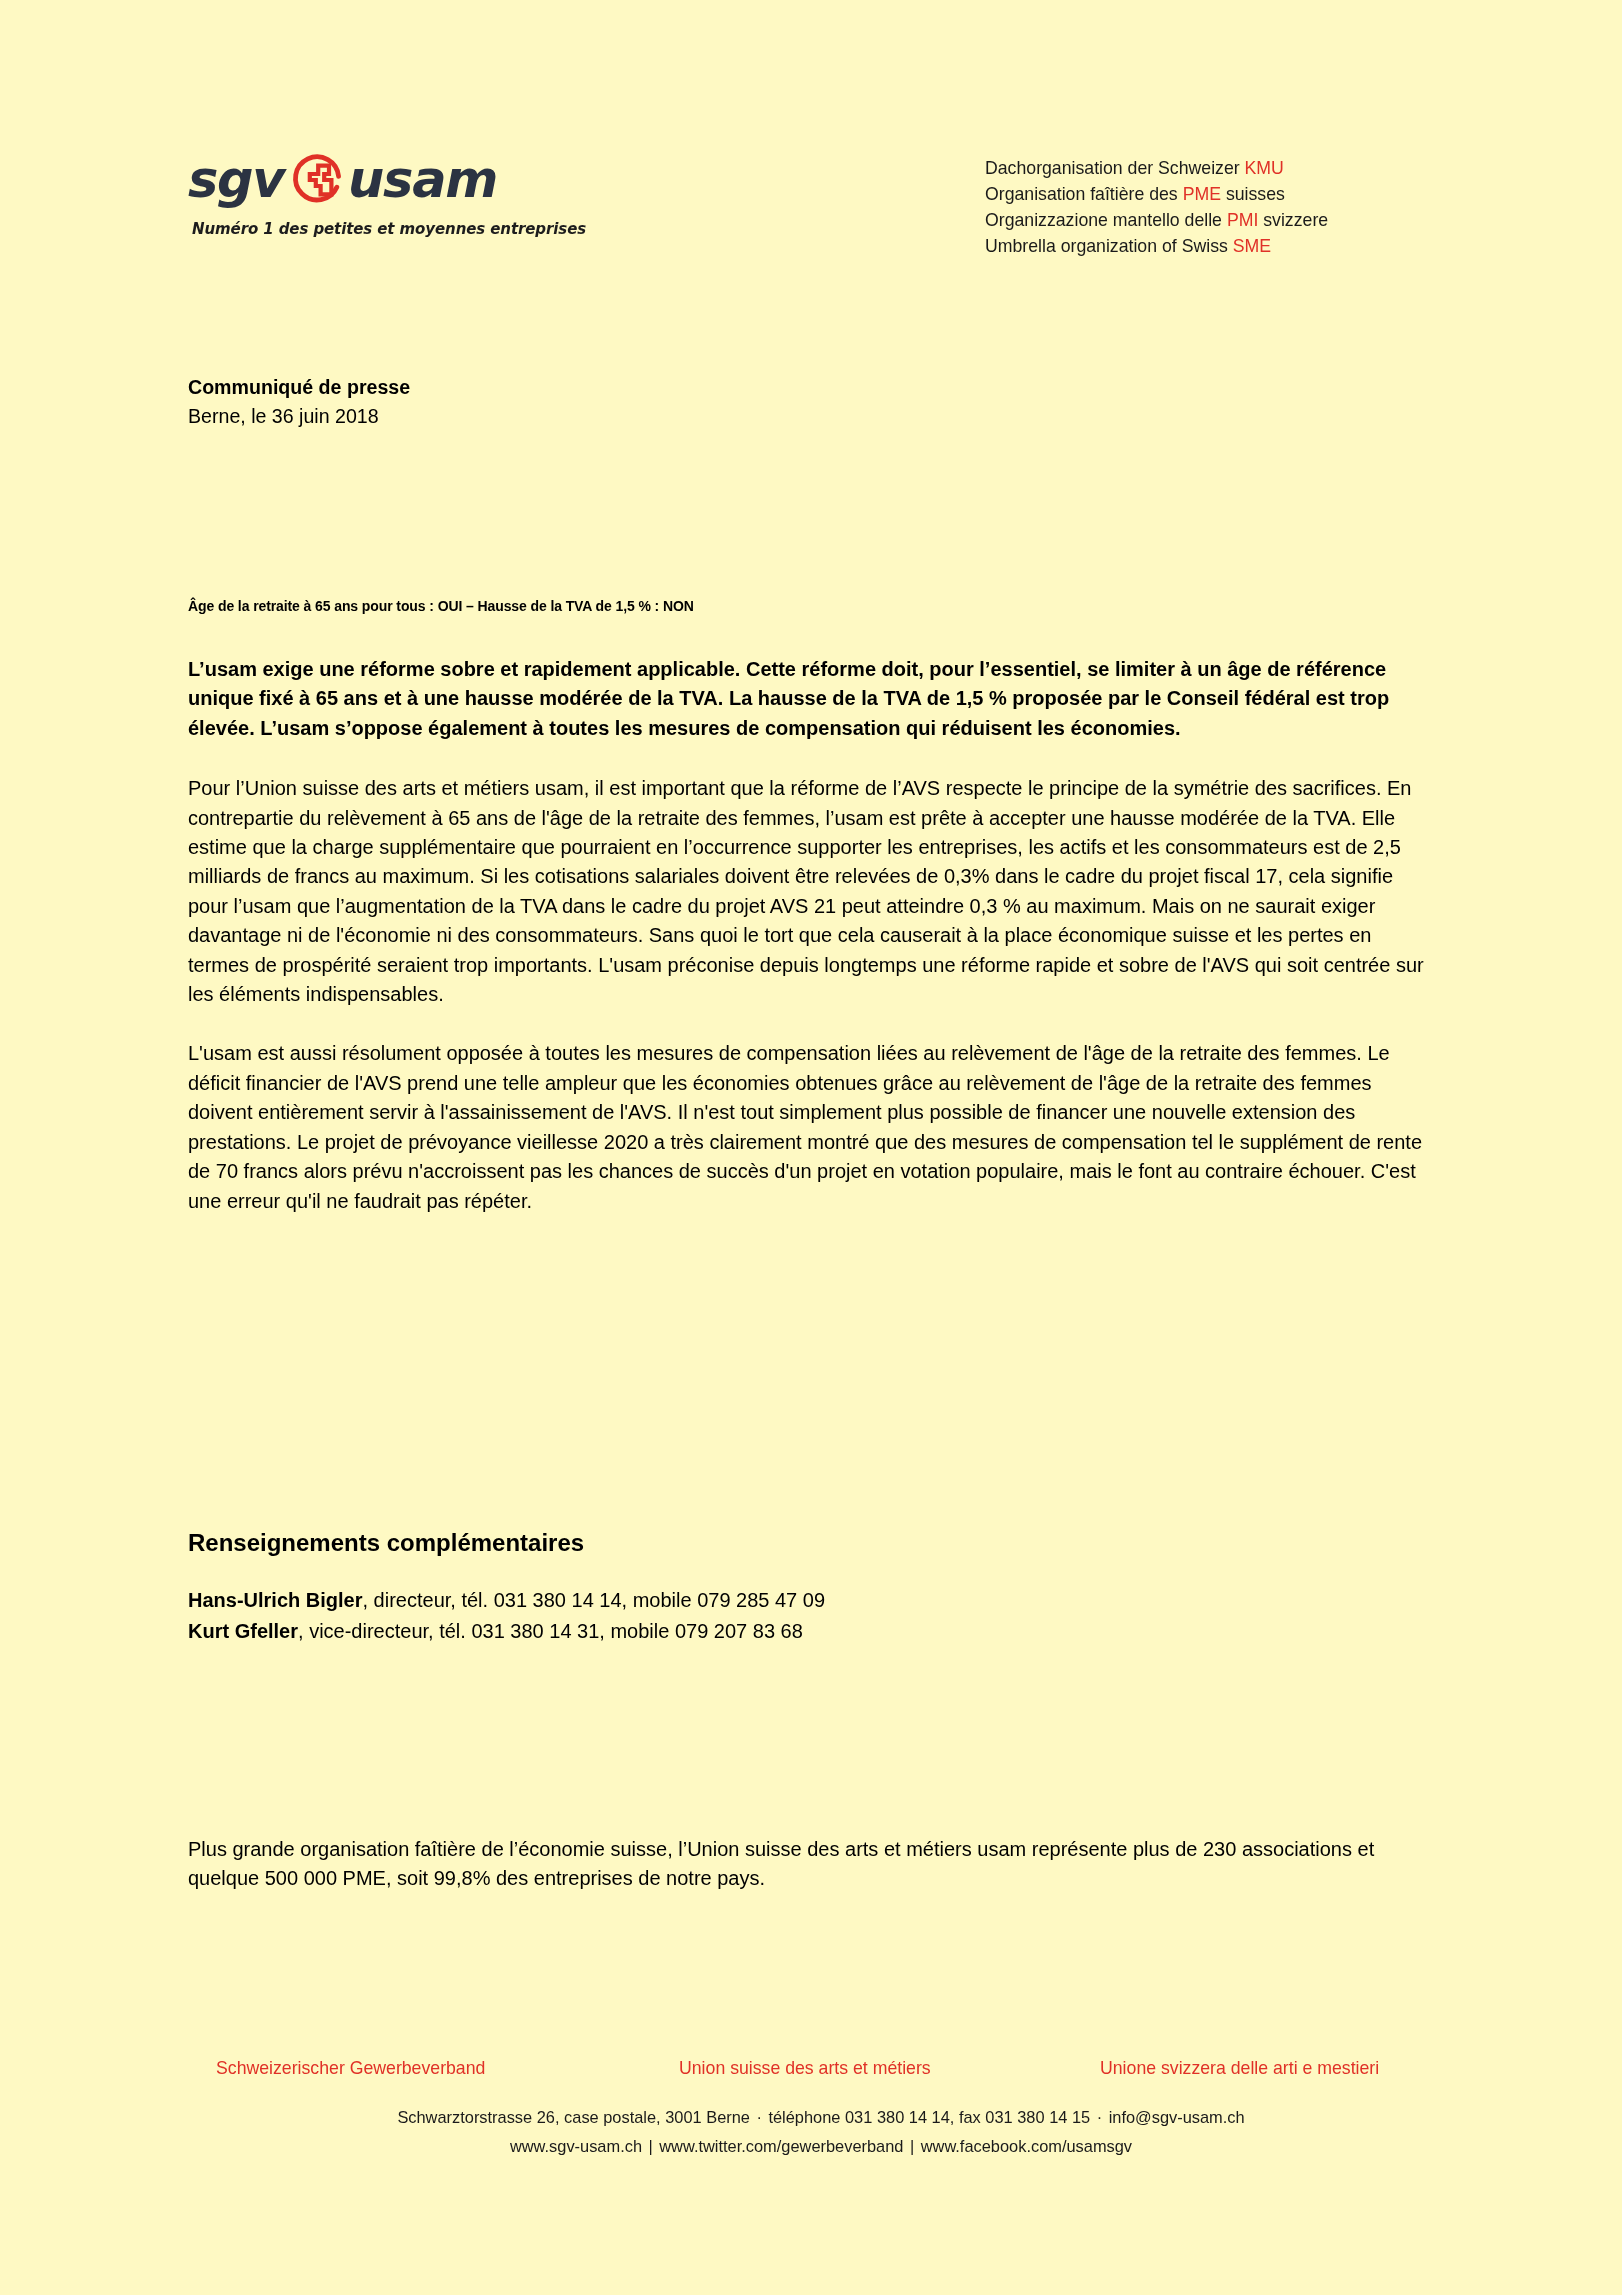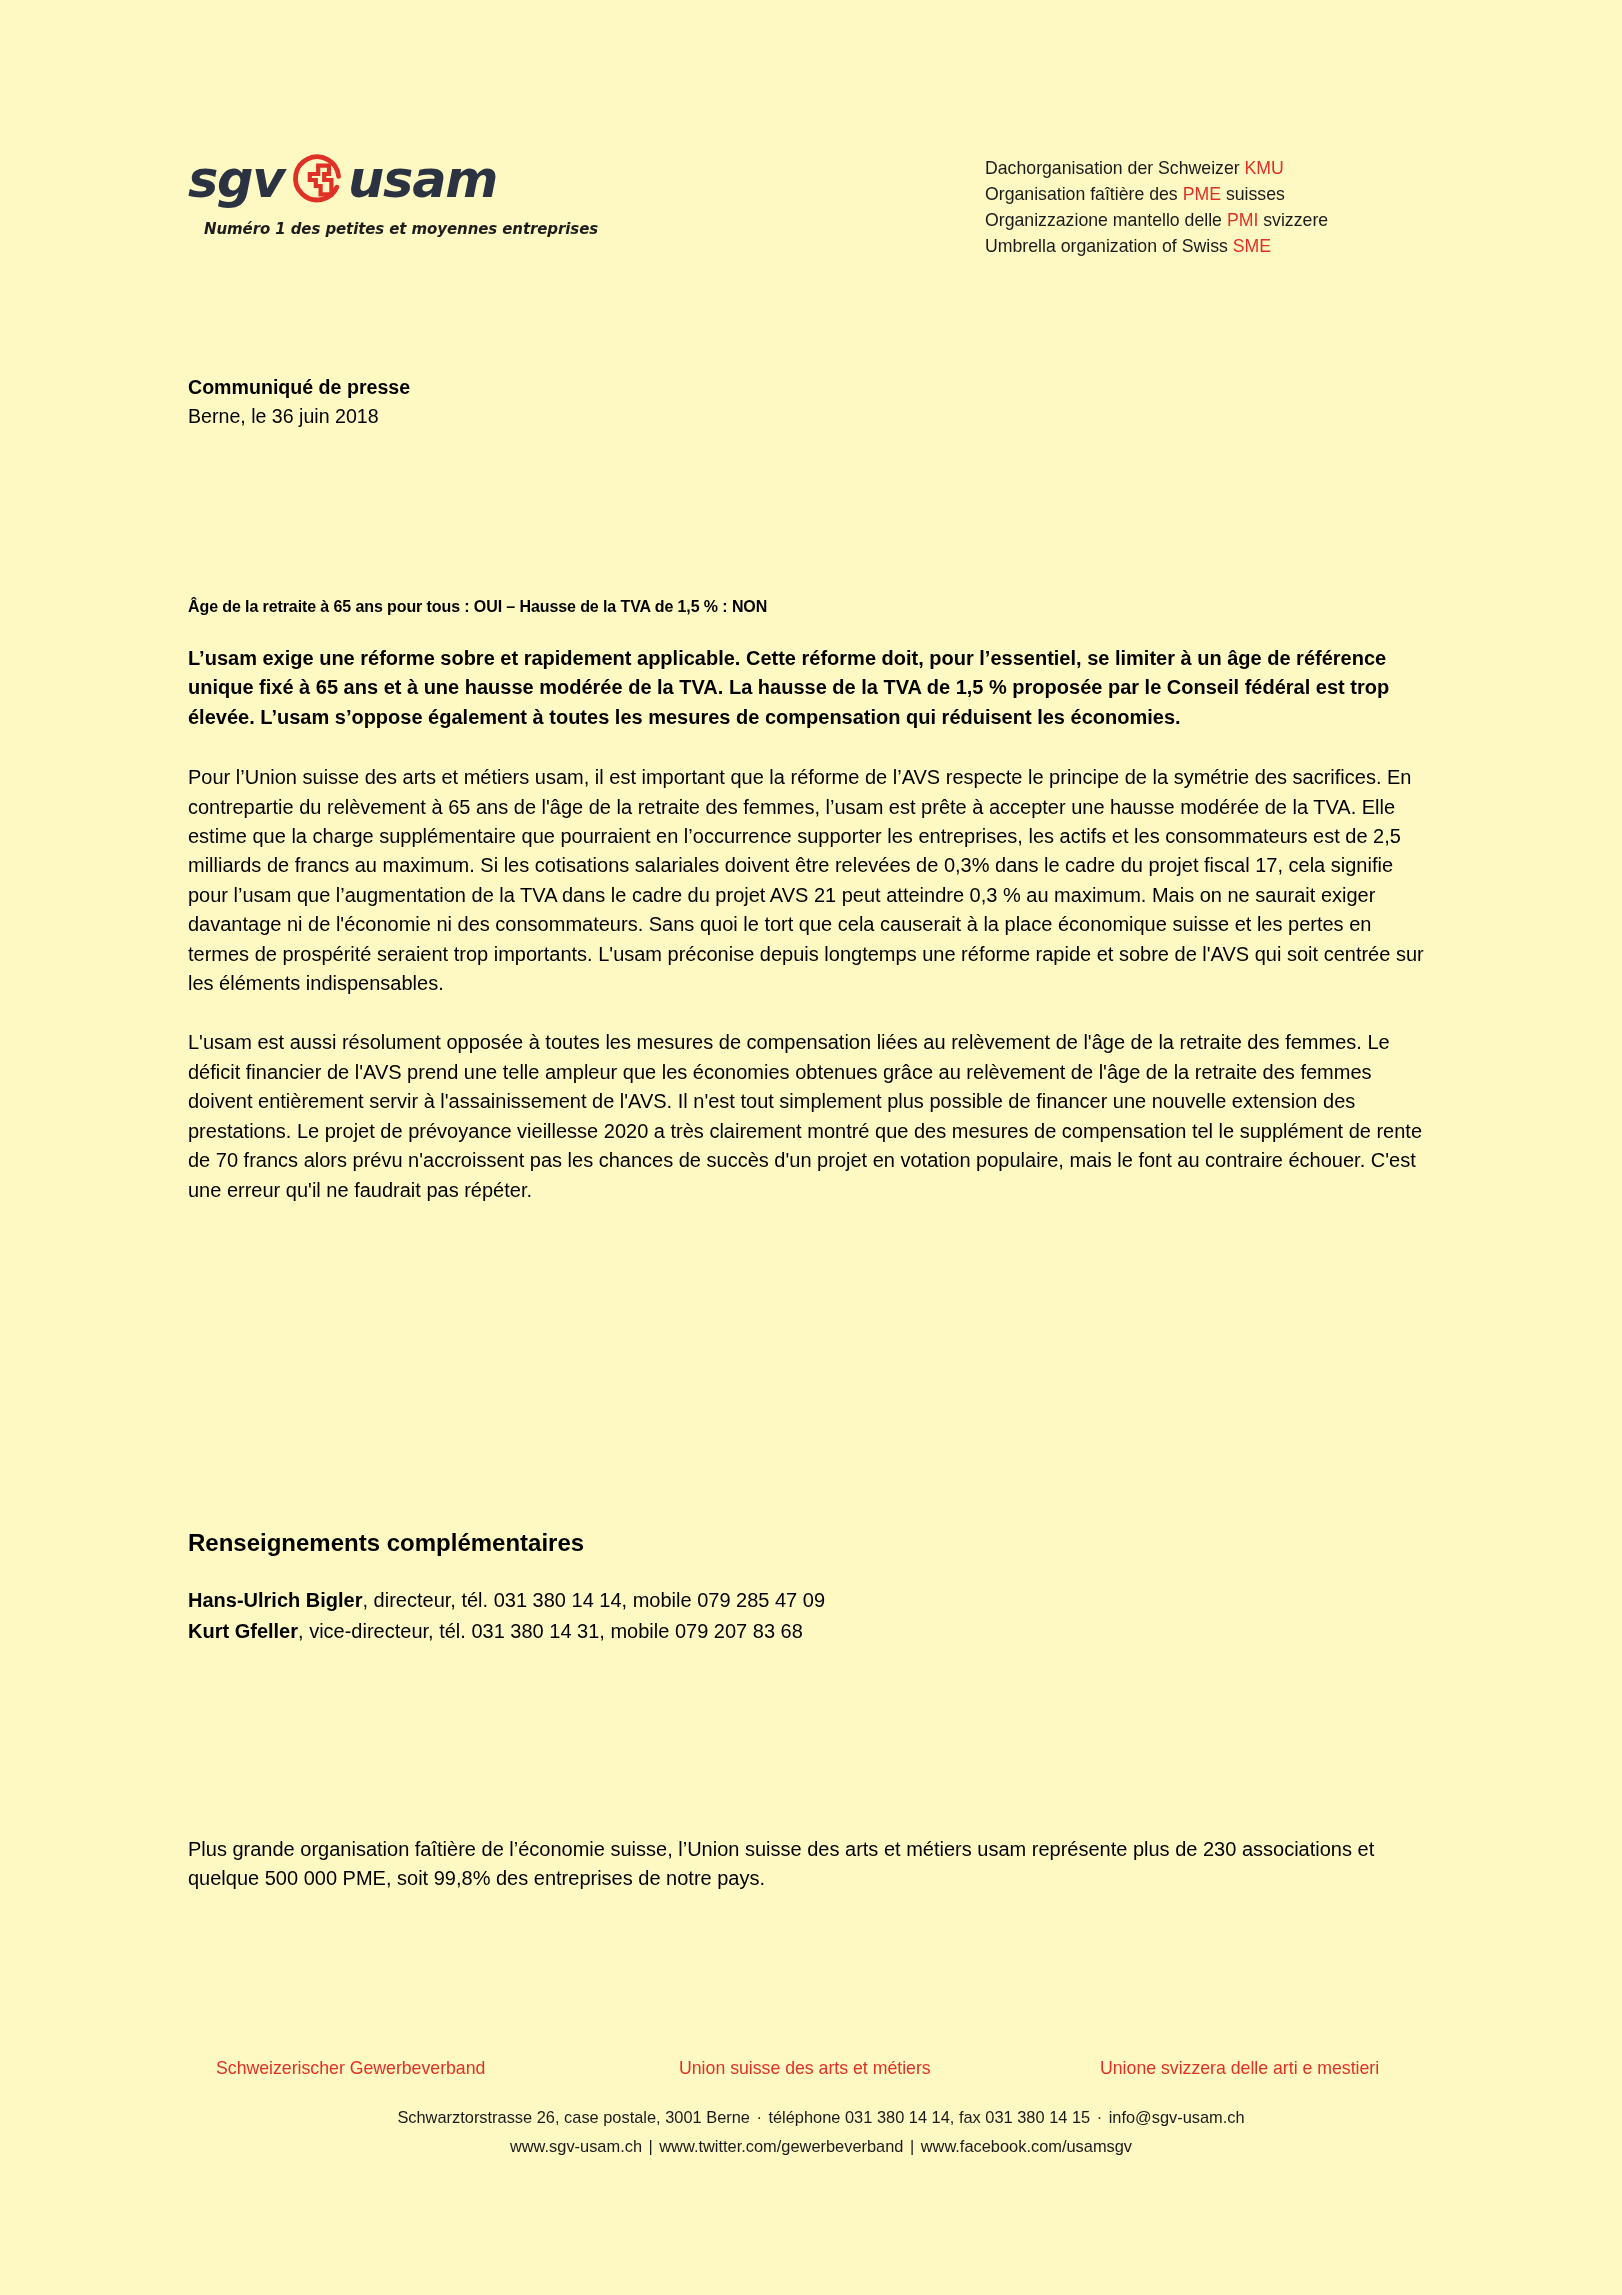--- a/index.html
+++ b/index.html
@@ -56,21 +56,21 @@
     margin: 0 1.3px 0 2.6px;
     flex: 0 0 auto;
   }
   .logo-tagline {
     font-family: "DejaVu Sans", sans-serif;
     font-style: italic;
     font-weight: bold;
     font-size: 15px;
     color: #1d1d1d;
     margin-top: 7.9px;
-    margin-left: 16px;
+    margin-left: 4px;
     letter-spacing: -0.1px;
   }
 
   .header-langs {
     position: absolute;
     left: 985px;
     top: 7.9px;
     font-size: 17.7px;
     line-height: 26px;
     color: #1a1a1a;
@@ -95,23 +95,23 @@
   }
 
   
   .content {
     position: absolute;
     left: 188px;
     top: 592px;
     width: 1247px;
   }
   h1.headline {
-    font-size: 16px;
-    font-weight: bold;
-    margin: 0 0 23px 0;
+    font-size: 14px;
+    font-weight: bold;
+    margin: 0 0 34px 0;
     line-height: 29px;
     letter-spacing: -0.1px;
   }
   p.lead {
     font-size: 20px;
     font-weight: bold;
     line-height: 29.4px;
     margin: 0 0 31px 0;
   }
   p.body {

